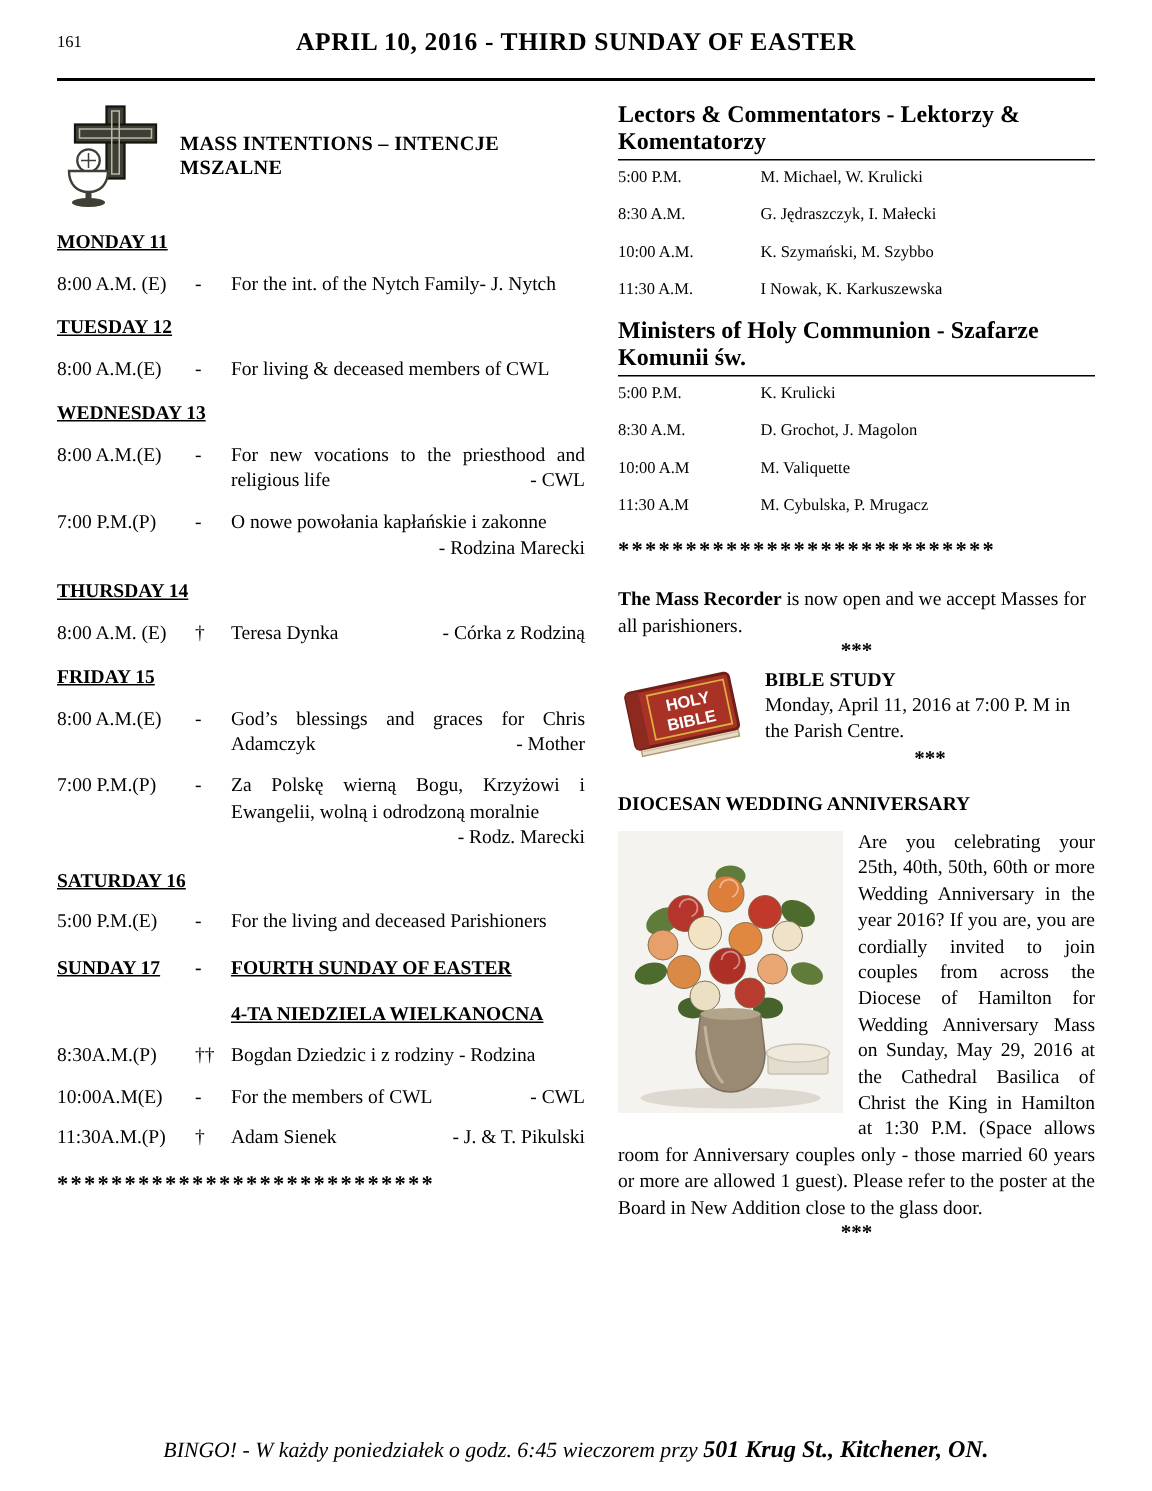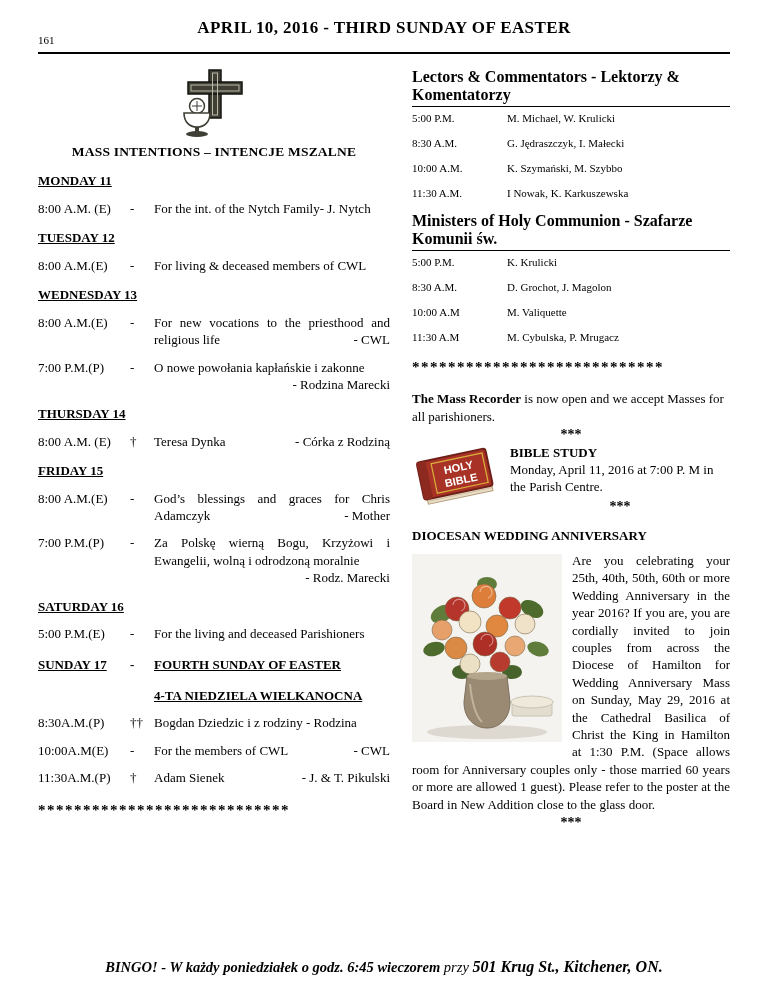--- a/index.html
+++ b/index.html
@@ -6,30 +6,30 @@
   html,body { background:#ffffff; }
   body {
     width:768px; height:994px;
     font-family:"Liberation Serif", serif;
     color:#000; position:relative; overflow:hidden;
   }
   .page { position:relative; width:768px; height:994px; padding:16px 38px 0 38px; }
 
   
   .header { position:relative; border-bottom:2.5px solid #000; padding-bottom:14px; }
-  .page-number { position:absolute; left:0; top:18px; font-size:11px;font-family:Liberation Serif, serif; }
+  .page-number { position:absolute; left:0; top:6px; font-size:11px;font-family:Liberation Serif, serif; }
   .doc-title { text-align:center; font-weight:bold; font-size:17px; letter-spacing:.4px; padding-top:2px; }
 
   
   .cols { display:flex; gap:22px; margin-top:14px; }
   .col-left { width:352px; flex-shrink:0; }
   .col-right { flex:1; min-width:0; }
 
   
-  .mi-head { display:flex; align-items:center; gap:6px; margin-bottom:6px; min-height:72px;flex-direction:column; }
+  .mi-head { display:flex; align-items:center; gap:6px; margin-bottom:6px; min-height:72px; }
   .mi-head h2 { font-size:13.5px; font-weight:bold; letter-spacing:.2px; }
   .day { font-size:13px; font-weight:bold; text-decoration:underline; margin:13px 0 11px 0; }
   .day.tight { margin-bottom:3px; }
   .mrow { display:flex; font-size:13px; line-height:1.32; margin:10px 0; }
   .mtime { width:92px; flex-shrink:0; }
   .msep  { width:24px; flex-shrink:0; text-align:left; }
   .mbody { flex:1; text-align:justify; }
   .mattr { float:right; padding-left:8px; }
   .sunday-row { margin-top:14px; }
   .sunday-name { font-weight:bold; text-decoration:underline; }
@@ -50,21 +50,21 @@
   .inline-underline { font-weight:bold; }
   .wed-head { margin-top:10px; margin-bottom:8px; font-size:13px; }
   .wedding-body { font-size:13px; line-height:1.34; text-align:justify; }
   .flowers { float:left; width:150px; height:188px; margin:2px 10px 4px 0; }
 
   
   .footer {
     position:absolute; left:0; right:0; bottom:18px;
     text-align:center; font-size:14.5px; font-style:italic;
   }
-  .footer .b { font-weight:bold; }
+  .footer .b { font-weight:normal; }
   .footer .sm { font-weight:bold; font-size:16px; }
 
   svg { display:block; }
 </style>
 </head>
 <body>
 
 <div class="page">
 
   <div class="header">

